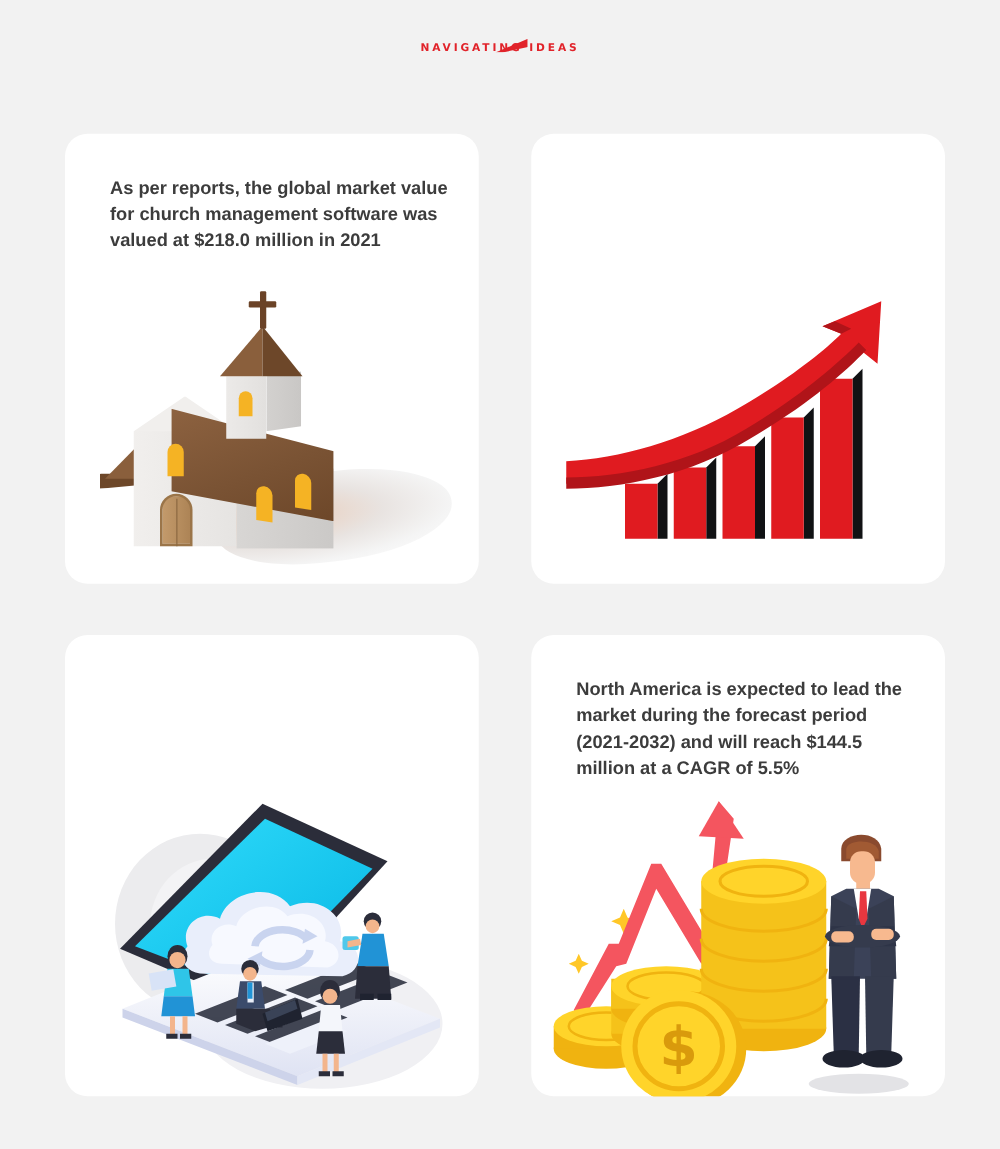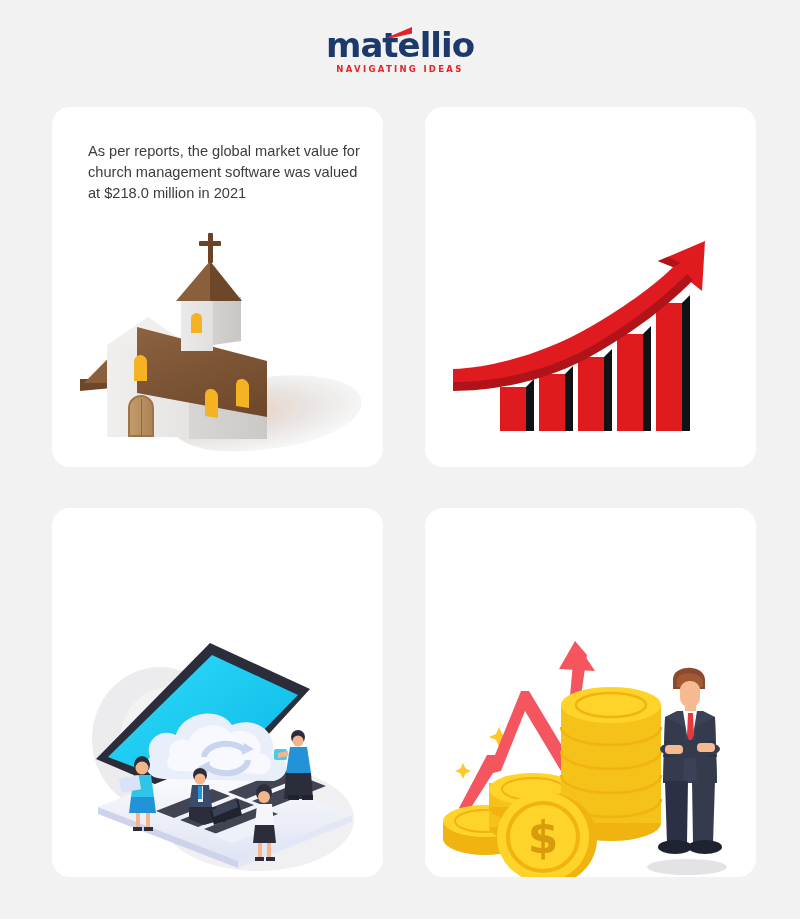--- a/index.html
+++ b/index.html
@@ -70,20 +70,21 @@
   }
   .card-text {
     position: absolute;
     top: 34px;
     left: 36px;
     right: 22px;
     font-family: "Liberation Sans", sans-serif;
     font-size: 14.6px;
     line-height: 1.45;
     color: #3c3c3c;
+    font-weight: bold;
   }
   .card-art {
     position: absolute;
     left: 0; right: 0;
     bottom: 0;
     height: 240px;
   }
 
   
   .church-stage { position:absolute; left:0; top:0; width:331px; height:240px; }
@@ -155,21 +156,20 @@
   .laptop-stage { position:absolute; left:0; top:-8px; width:331px; height:250px; }
 
   
   .coins-stage { position:absolute; left:0; top:-6px; width:331px; height:250px; }
 </style>
 </head>
 <body>
 
 <div class="logo-wrap">
   <div class="logo-inner">
-    <div class="logo-word">matellio</div>
     <div class="logo-swoosh"></div>
     <div class="logo-tagline">NAVIGATING IDEAS</div>
   </div>
 </div>
 
 <div class="grid">
 
   <div class="card">
     <div class="card-text">As per reports, the global market value for church management software was valued at $218.0 million in 2021</div>
     <div class="card-art">
@@ -337,20 +337,21 @@
             <rect x="215" y="214" width="4" height="16" fill="#f3b58c"></rect>
             <rect x="203" y="228" width="9" height="4" fill="#2b2d3a"></rect>
             <rect x="214" y="228" width="9" height="4" fill="#2b2d3a"></rect>
           </g>
         </svg>
       </div>
     </div>
   </div>
 
   <div class="card">
+    <div class="card-text">North America is expected to lead the market during the forecast period (2021-2032) and will reach $144.5 million at a CAGR of 5.5%</div>
     <div class="card-art">
       <div class="coins-stage">
         <svg width="331" height="250" viewBox="0 0 331 250">
 
           <g fill="#ffc727">
             <path d="M74,96 l3,7 7,3 -7,3 -3,7 -3,-7 -7,-3 7,-3 Z"></path>
             <path d="M38,132 l2.5,5.5 5.5,2.5 -5.5,2.5 -2.5,5.5 -2.5,-5.5 -5.5,-2.5 5.5,-2.5 Z"></path>
             <path d="M46,186 l2.5,5.5 5.5,2.5 -5.5,2.5 -2.5,5.5 -2.5,-5.5 -5.5,-2.5 5.5,-2.5 Z"></path>
             <path d="M162,88 l2.5,5.5 5.5,2.5 -5.5,2.5 -2.5,5.5 -2.5,-5.5 -5.5,-2.5 5.5,-2.5 Z"></path>
             <path d="M176,160 l2.5,5.5 5.5,2.5 -5.5,2.5 -2.5,5.5 -2.5,-5.5 -5.5,-2.5 5.5,-2.5 Z"></path>

